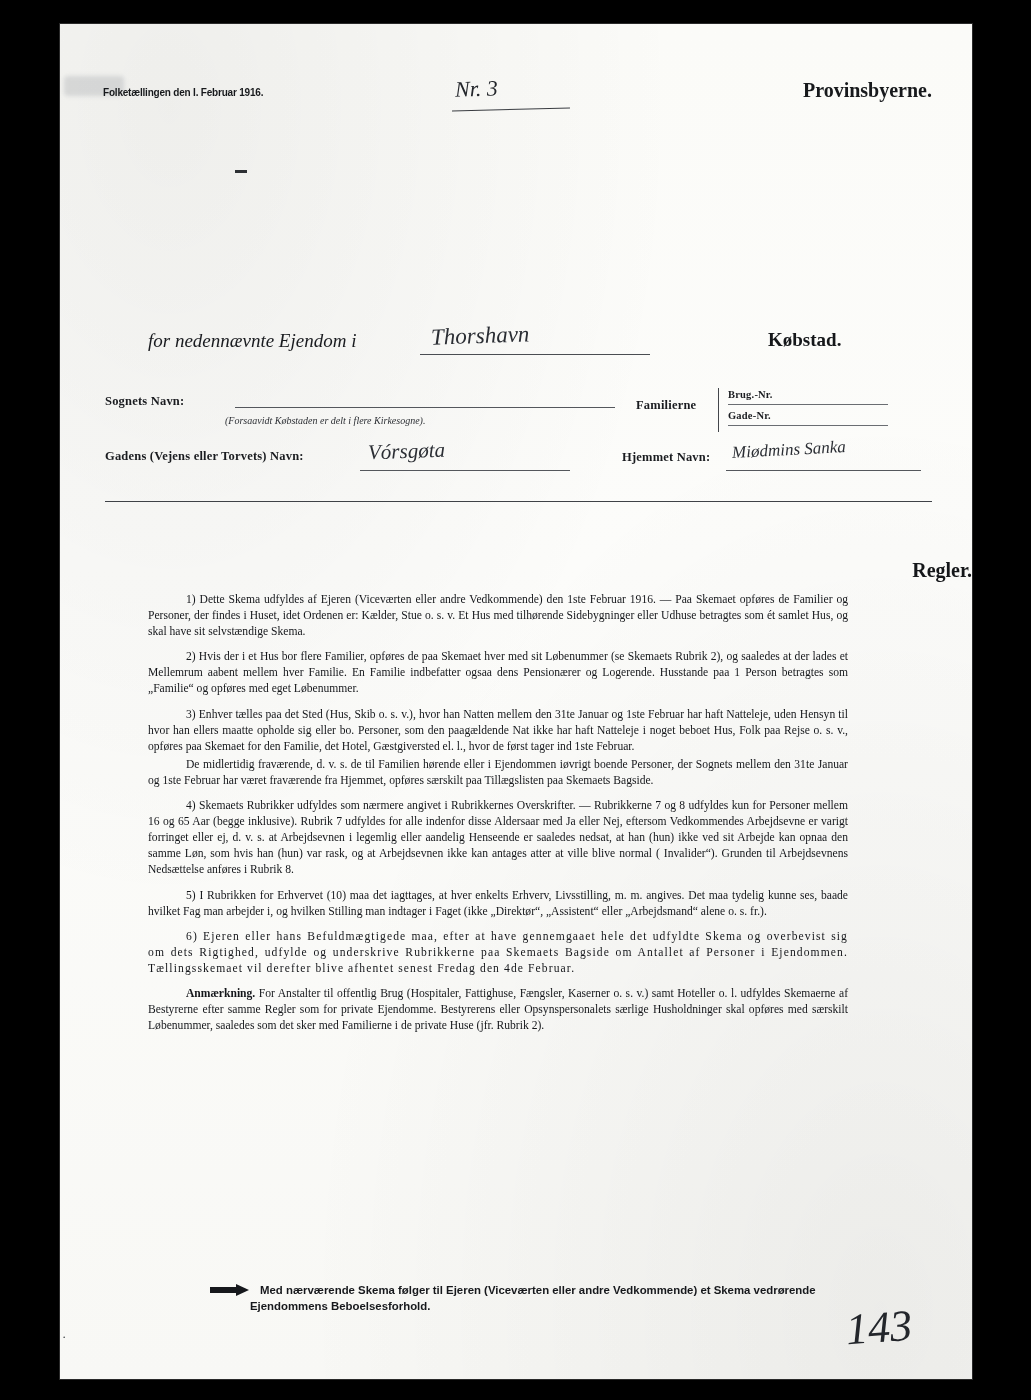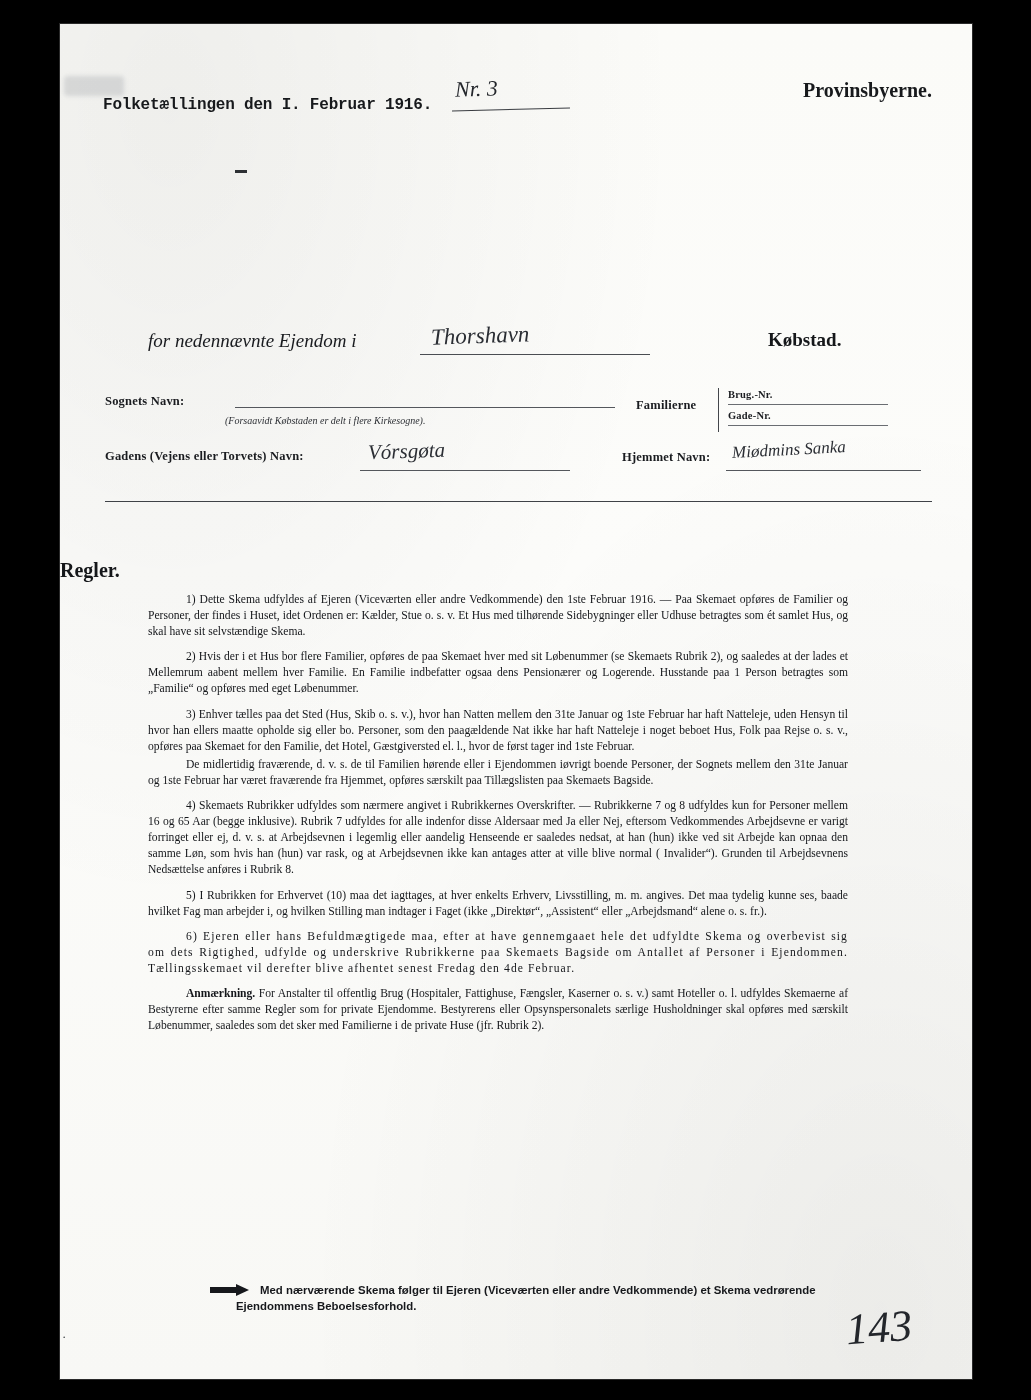--- a/index.html
+++ b/index.html
@@ -42,24 +42,24 @@
   .hdr {
     position: absolute;
     top: 58px;
     left: 0;
     right: 0;
     height: 30px;
   }
   .hdr-left {
     position: absolute;
     left: 43px;
-    top: 14px;
-    font-family: Liberation Mono, monospace;
-    font-weight: bold;
-    font-size: 16px;
+    top: 5px;
+    font-family: Liberation Sans, sans-serif;
+    font-weight: bold;
+    font-size: 10px;
     letter-spacing: -0.2px;
     color: #17191c;
   }
   .hdr-mid {
     position: absolute;
     left: 395px;
     top: -6px;
     font-family: "Liberation Serif", serif;
     font-style: italic;
     font-size: 22px;
@@ -200,21 +200,21 @@
     height: 1px;
     background: #3f4247;
   }
 
   
   .regler-h {
     position: absolute;
     top: 535px;
     left: 0;
     right: 0;
-    text-align: left;
+    text-align: right;
     font-family: "Liberation Serif", serif;
     font-weight: bold;
     font-size: 20px;
     color: #15171a;
   }
   .rules {
     position: absolute;
     top: 568px;
     left: 88px;
     width: 700px;
@@ -355,19 +355,19 @@
       <p class="ind sp"><span>6) Ejeren eller hans Befuldmægtigede maa, efter at have gennemgaaet hele det udfyldte Skema og overbevist sig om dets Rigtighed, udfylde og underskrive Rubrikkerne paa Skemaets Bagside om Antallet af Personer i Ejendommen. Tællingsskemaet vil derefter blive afhentet senest Fredag den 4de Februar.</span></p>
       <p class="ind" style="margin-top:6px;"><span class="bld">Anmærkning.</span> <span>For Anstalter til offentlig Brug (Hospitaler, Fattighuse, Fængsler, Kaserner o. s. v.) samt Hoteller o. l. udfyldes Skemaerne af Bestyrerne efter samme Regler som for private Ejendomme. Bestyrerens eller Opsynspersonalets særlige Husholdninger skal opføres med særskilt Løbenummer, saaledes som det sker med Familierne i de private Huse (jfr. Rubrik 2).</span></p>
     </div>
 
     <div class="footnote">
       <div class="arrow">
         <div class="shaft"></div>
         <div class="head"></div>
       </div>
       <span class="txt">Med nærværende Skema følger til Ejeren (Viceværten eller andre Vedkommende) et Skema vedrørende</span>
-      <span class="txt" style="margin-left:26px;">Ejendommens Beboelsesforhold.</span>
+      <span class="txt" style="margin-left:40px;">Ejendommens Beboelsesforhold.</span>
     </div>
 
     <div class="page-number">143</div>
     <div class="edge-mark">·</div>
   </div>
 </div>
 
 </body></html>

